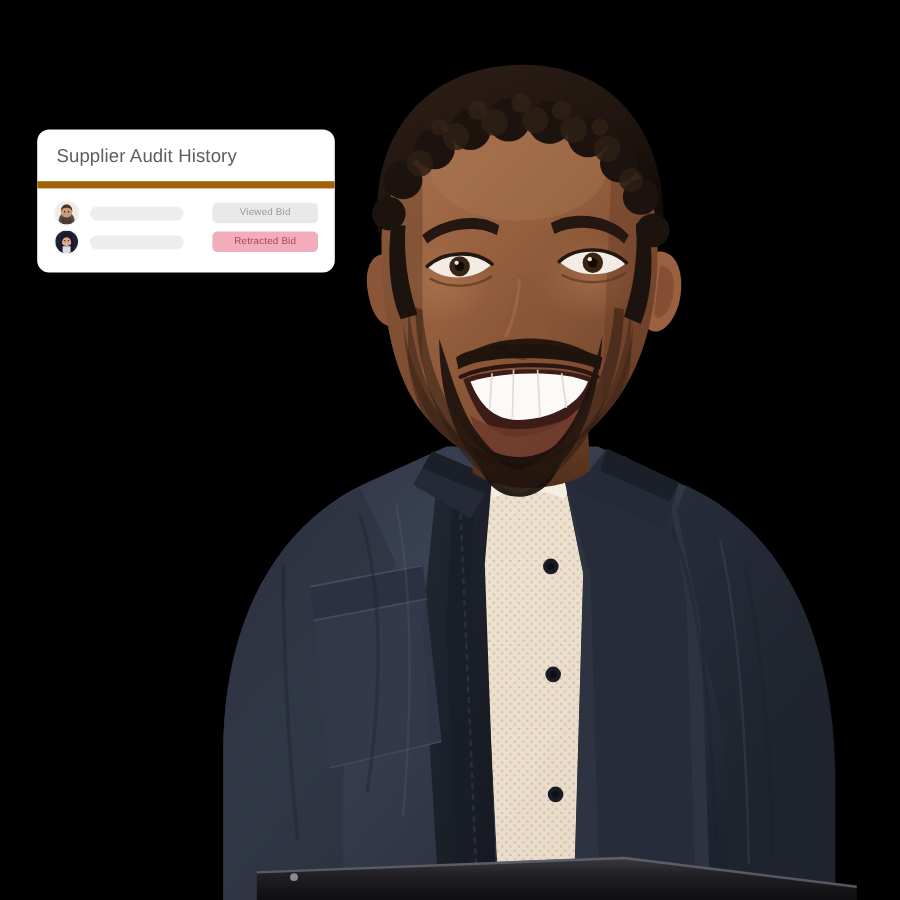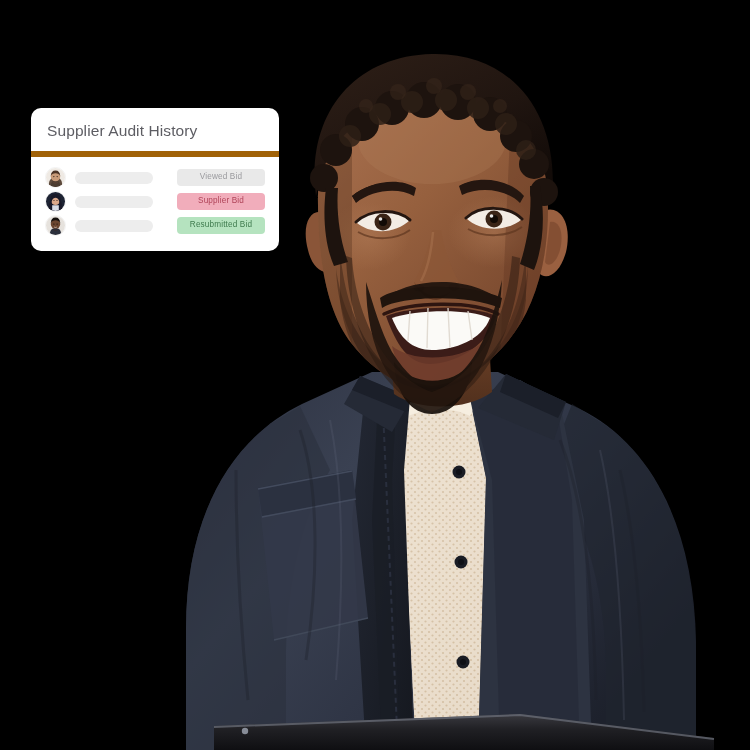--- a/index.html
+++ b/index.html
@@ -407,39 +407,21 @@
             <circle cx="20" cy="18" r="9.5" fill="#dba88a"></circle>
             <path d="M9 18 C9 8 13 4 20 4 C27 4 31 8 31 18 C31 24 29 27 28 28 C29 20 27 12 20 12 C13 12 11 20 12 28 C11 27 9 24 9 18 Z" fill="#1a1a28"></path>
             <path d="M10 17 C9 27 10 34 12 40 L7 40 C5 32 6 22 10 17 Z" fill="#1a1a28"></path>
             <path d="M30 17 C31 27 30 34 28 40 L33 40 C35 32 34 22 30 17 Z" fill="#1a1a28"></path>
             <circle cx="16.8" cy="18" r="1.2" fill="#2e1d15"></circle>
             <circle cx="23.2" cy="18" r="1.2" fill="#2e1d15"></circle>
           </svg>
         </span>
         <span class="name-bar"></span>
         <span class="badge-slot">
-          <span class="badge red">Supplier Bid</span>
+          <span class="badge red">Retracted Bid</span>
         </span>
       </div>
 
-      <div class="audit-row">
-        <span class="avatar">
-          <svg viewBox="0 0 40 40" aria-hidden="true">
-            <rect width="40" height="40" fill="#e6e2dd"></rect>
-            <path d="M8 40 C8 29 13 25 20 25 C27 25 32 29 32 40 Z" fill="#2b2f3c"></path>
-            <circle cx="20" cy="17" r="10" fill="#6b4630"></circle>
-            <path d="M10 15 C10 7 14 3 20 3 C26 3 30 7 30 15 C28 11 25 9 20 9 C15 9 12 11 10 15 Z" fill="#15100d"></path>
-            <path d="M12 22 C13 27 16 30 20 30 C24 30 27 27 28 22 C27 28 24 31 20 31 C16 31 13 28 12 22 Z" fill="#3d2719" opacity="0.7"></path>
-            <circle cx="16.6" cy="17" r="1.3" fill="#1a0f09"></circle>
-            <circle cx="23.4" cy="17" r="1.3" fill="#1a0f09"></circle>
-            <path d="M17 23 C18.5 24.5 21.5 24.5 23 23" stroke="#f0e6de" stroke-width="1.3" fill="none"></path>
-          </svg>
-        </span>
-        <span class="name-bar"></span>
-        <span class="badge-slot">
-          <span class="badge green">Resubmitted Bid</span>
-        </span>
-      </div>
 
     </div>
   </div>
 
 </div>
 
 </body></html>

